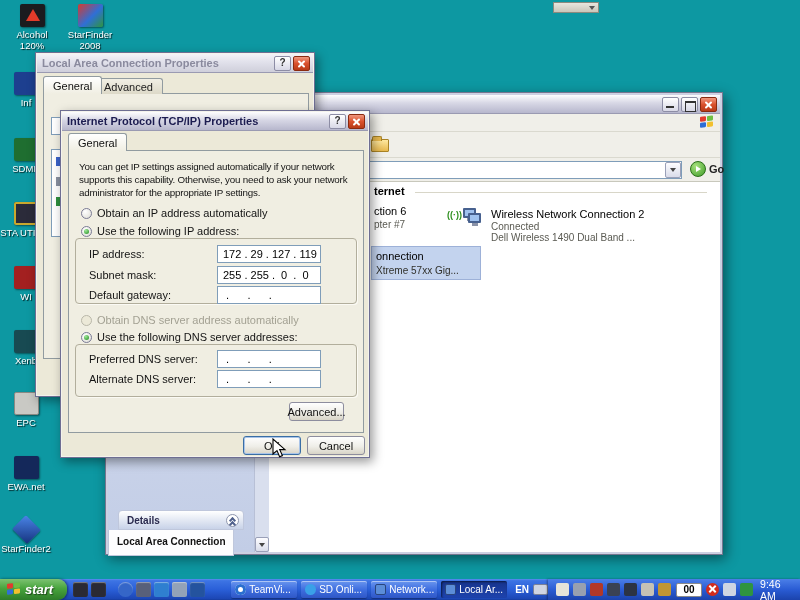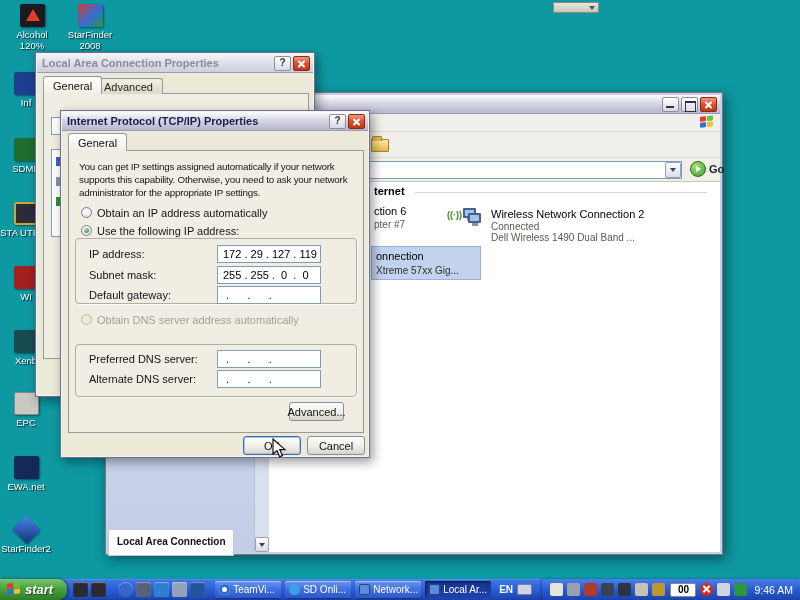--- a/index.html
+++ b/index.html
@@ -55,21 +55,21 @@
   .sel-item{background:var(--selection);border:1px solid #9db1d8}
   .chev{width:13px;height:13px;border-radius:50%;background:#fff;border:1px solid #8e96ae;position:relative}
   .chev i{position:absolute;left:3px;width:5px;height:5px;border-left:2px solid #50618c;border-top:2px solid #50618c;transform:rotate(45deg)}
   .chev i.c1{top:3px}.chev i.c2{top:7px}
 
   
   .dlg{position:absolute;background:var(--face);border:1px solid #6e6e92;box-shadow:inset 0 0 0 1px #f4f3ec, 3px 4px 10px rgba(0,0,0,.4)}
   .tab{position:absolute;height:18px;padding:0 9px;background:linear-gradient(180deg,#fff,#f0eee2);border:1px solid #919ba0;border-bottom:none;border-radius:3px 3px 0 0;font-size:11px;display:flex;align-items:center;z-index:2;color:#111}
   .tab.back{height:16px;background:linear-gradient(180deg,#f1efe4,#ddd9c8);z-index:1;color:#222}
   .tpanel{position:absolute;border:1px solid #919ba0;background:#f0eee2;z-index:0}
-  .radio{position:absolute;display:flex;align-items:flex-start;font-size:11px;color:#141414;white-space:nowrap}
+  .radio{position:absolute;display:flex;align-items:flex-end;font-size:11px;color:#141414;white-space:nowrap}
   .radio .rb{width:11px;height:11px;border-radius:50%;border:1px solid #7b7b95;background:radial-gradient(circle at 35% 30%,#fff,#dcdcd4);margin-right:5px;position:relative;flex:0 0 auto}
   .radio.sel .rb::after{content:"";position:absolute;left:2px;top:2px;width:5px;height:5px;border-radius:50%;background:radial-gradient(circle at 35% 30%,#9fe898,#1f8a1f)}
   .radio.dis{color:#a3a193}.radio.dis .rb{border-color:#b9b7a9;background:#ece9d8}
   .gbox{position:absolute;border:1px solid #b2ae9c;border-radius:4px;box-shadow:1px 1px 0 #fbfaf4}
   .lbl{position:absolute;font-size:11px;color:#141414;white-space:nowrap}
   .ipfield{position:absolute;width:104px;height:18px;background:#fff;border:1px solid #7f9db9;font-size:11px;color:#000;display:flex;align-items:center;padding-left:5px;white-space:pre;overflow:hidden}
   .xbtn{position:absolute;height:19px;border:1px solid #8d8d9e;border-radius:3px;background:linear-gradient(180deg,#fefefe,#efeee8 55%,#d8d4c7);font-size:11px;display:flex;align-items:center;justify-content:center;color:#111}
   .xbtn.def{border-color:#3a6ea5;box-shadow:inset 0 0 0 1px #a9c4e8}
 
   
@@ -161,20 +161,27 @@
       </div>
       <div style="position:absolute;left:582px;top:3px;display:flex;align-items:center;gap:3px">
         <div style="width:16px;height:16px;border-radius:50%;background:radial-gradient(circle at 35% 30%,#a8e27e,#3f9c28);border:1px solid #2a7018;position:relative">
           <div style="position:absolute;left:5px;top:4px;width:0;height:0;border-top:3px solid transparent;border-bottom:3px solid transparent;border-left:5px solid #fff"></div>
         </div>
         <span style="font-weight:bold;color:#222">Go</span>
       </div>
     </div>
     <div class="xbody">
       <div class="leftpane">
+        <div style="position:absolute;left:10px;top:328px;width:126px;height:20px;background:linear-gradient(180deg,#ffffff,#c8d2e8);border:1px solid #bfc7dc;border-radius:4px 4px 0 0;display:flex;align-items:center;padding:0 4px 0 8px">
+          <span style="flex:1;font-size:10px;font-weight:bold;color:#2a2a4e">Details</span>
+          <div class="chev">
+              <i class="c1"></i>
+              <i class="c2"></i>
+            </div>
+        </div>
         <div style="position:absolute;left:0;top:348px;width:126px;height:26px;background:#fdfdfe;border:1px solid #bfc7dc;border-top:none">
           <div style="position:absolute;left:8px;top:6px;font-size:10px;font-weight:bold;color:#111">Local Area Connection</div>
         </div>
       </div>
       <div class="panescroll">
         <div class="sbtn" style="position:absolute;left:0;bottom:0;width:14px;height:15px">
           <div class="arrdn"></div>
         </div>
       </div>
       <div class="xcontent">
@@ -253,20 +260,24 @@
     <div class="ipfield" style="left:156px;top:134px;z-index:2">172 . 29 . 127 . 119</div>
     <div class="lbl" style="left:28px;top:158px;z-index:2">Subnet mask:</div>
     <div class="ipfield" style="left:156px;top:155px;z-index:2">255 . 255 .  0  .  0</div>
     <div class="lbl" style="left:28px;top:178px;z-index:2">Default gateway:</div>
     <div class="ipfield" style="left:156px;top:175px;z-index:2"> .      .      . </div>
 
     <div class="radio dis" style="left:20px;top:203px;z-index:1">
       <span class="rb"></span>
       <span>Obtain DNS server address automatically</span>
     </div>
+    <div class="radio sel" style="left:20px;top:220px;z-index:1">
+      <span class="rb"></span>
+      <span>Use the following DNS server addresses:</span>
+    </div>
 
     <div class="gbox" style="left:14px;top:233px;width:282px;height:53px;z-index:1"></div>
     <div class="lbl" style="left:28px;top:242px;z-index:2">Preferred DNS server:</div>
     <div class="ipfield" style="left:156px;top:239px;z-index:2"> .      .      . </div>
     <div class="lbl" style="left:28px;top:262px;z-index:2">Alternate DNS server:</div>
     <div class="ipfield" style="left:156px;top:259px;z-index:2"> .      .      . </div>
 
     <div class="xbtn" style="left:228px;top:291px;width:55px;z-index:2">Advanced...</div>
     <div class="xbtn def" style="left:182px;top:325px;width:58px;z-index:2">OK</div>
     <div class="xbtn" style="left:246px;top:325px;width:58px;z-index:2">Cancel</div>
@@ -287,21 +298,21 @@
       <span>start</span>
     </div>
     <div class="ql" style="background:#2a2a34;margin-left:6px"></div>
     <div class="ql" style="background:#2a2a34"></div>
     <div class="ql" style="background:#3566c8;border-radius:50%;margin-left:12px"></div>
     <div class="ql" style="background:#58607a"></div>
     <div class="ql" style="background:#2f7fd0"></div>
     <div class="ql" style="background:#93a2b8"></div>
     <div class="ql" style="background:#24539e"></div>
 
-    <div class="taskbtn" style="margin-left:10px">
+    <div class="taskbtn" style="margin-left:26px">
       <div class="tico" style="background:#fff;border-radius:50%;box-shadow:inset 0 0 0 3px #2a6fd0"></div>
       <span>TeamVi...</span>
     </div>
     <div class="taskbtn">
       <div class="tico" style="background:#3aa0e8;border-radius:50%"></div>
       <span>SD Onli...</span>
     </div>
     <div class="taskbtn">
       <div class="tico" style="background:#5b8dd8;border:1px solid #29457e"></div>
       <span>Network...</span>

